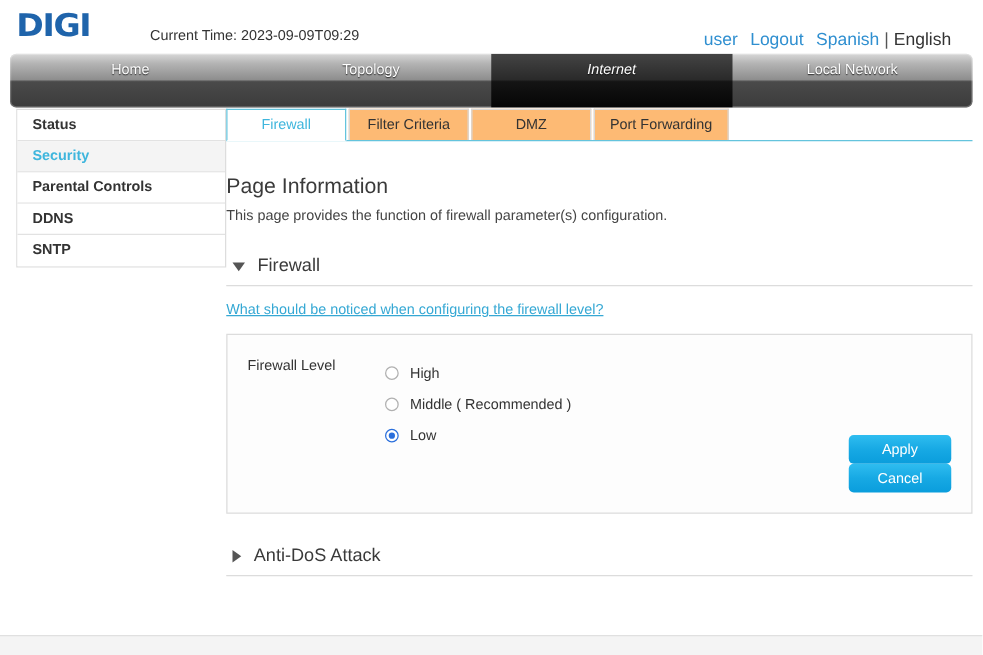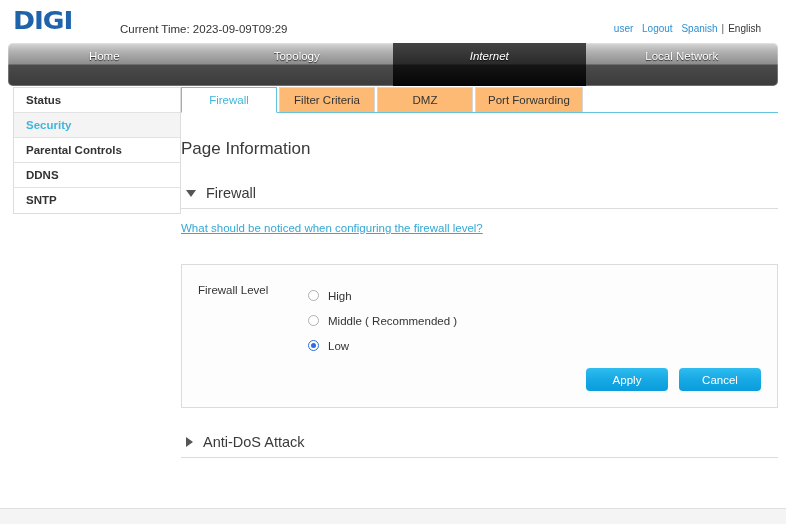--- a/index.html
+++ b/index.html
@@ -35,21 +35,21 @@
   }
   .current-time {
     position: absolute;
     left: 120px; top: 23px;
     font-size: 11.5px;
     color: #333333;
   }
   .header-links {
     position: absolute;
     right: 25px; top: 23px;
-    font-size: 10px;
+    font-size: 14px;
     color: #333333;
     white-space: nowrap;
   }
   .header-links a {
     color: #2f8fd0;
     text-decoration: none;
     margin-left: 6px;
   }
   .header-links .sep { color: #555; margin: 0 4px; }
   .header-links .cur-lang { color: #333333; }
@@ -193,21 +193,21 @@
     display: inline-block;
     margin-top: 13px;
     font-size: 11.5px;
     color: #35a8d4;
     text-decoration: underline;
     cursor: pointer;
   }
 
   
   .panel {
-    margin-top: 28px;
+    margin-top: 11px;
     border: 1px solid #dcdcdc;
     background: #fdfdfd;
     padding: 18px 16px 16px 16px;
     position: relative;
     height: 144px;
   }
   .field-row {
     display: flex;
     align-items: flex-start;
   }
@@ -250,20 +250,21 @@
   }
   .radio-label {
     font-size: 11.5px;
     color: #333333;
   }
 
   .btn-row {
     position: absolute;
     right: 16px; bottom: 16px;
     display: flex;
+    flex-direction: column;
   }
   .btn {
     width: 82px; height: 23px;
     line-height: 23px;
     text-align: center;
     font-size: 11.5px;
     color: #ffffff;
     border: none;
     border-radius: 4px;
     margin-left: 11px;
@@ -314,20 +315,21 @@
   <div class="content">
 
     <div class="subtabs">
       <div class="subtab active">Firewall</div>
       <div class="subtab">Filter Criteria</div>
       <div class="subtab">DMZ</div>
       <div class="subtab">Port Forwarding</div>
     </div>
 
     <div class="page-info-title">Page Information</div>
+    <div class="page-info-desc">This page provides the function of firewall parameter(s) configuration.</div>
 
     <div class="section">
       <div class="section-head">
         <span class="caret down"></span>
         <span class="section-title">Firewall</span>
       </div>
       <a class="notice-link" href="#">What should be noticed when configuring the firewall level?</a>
 
       <div class="panel">
         <div class="field-row">

